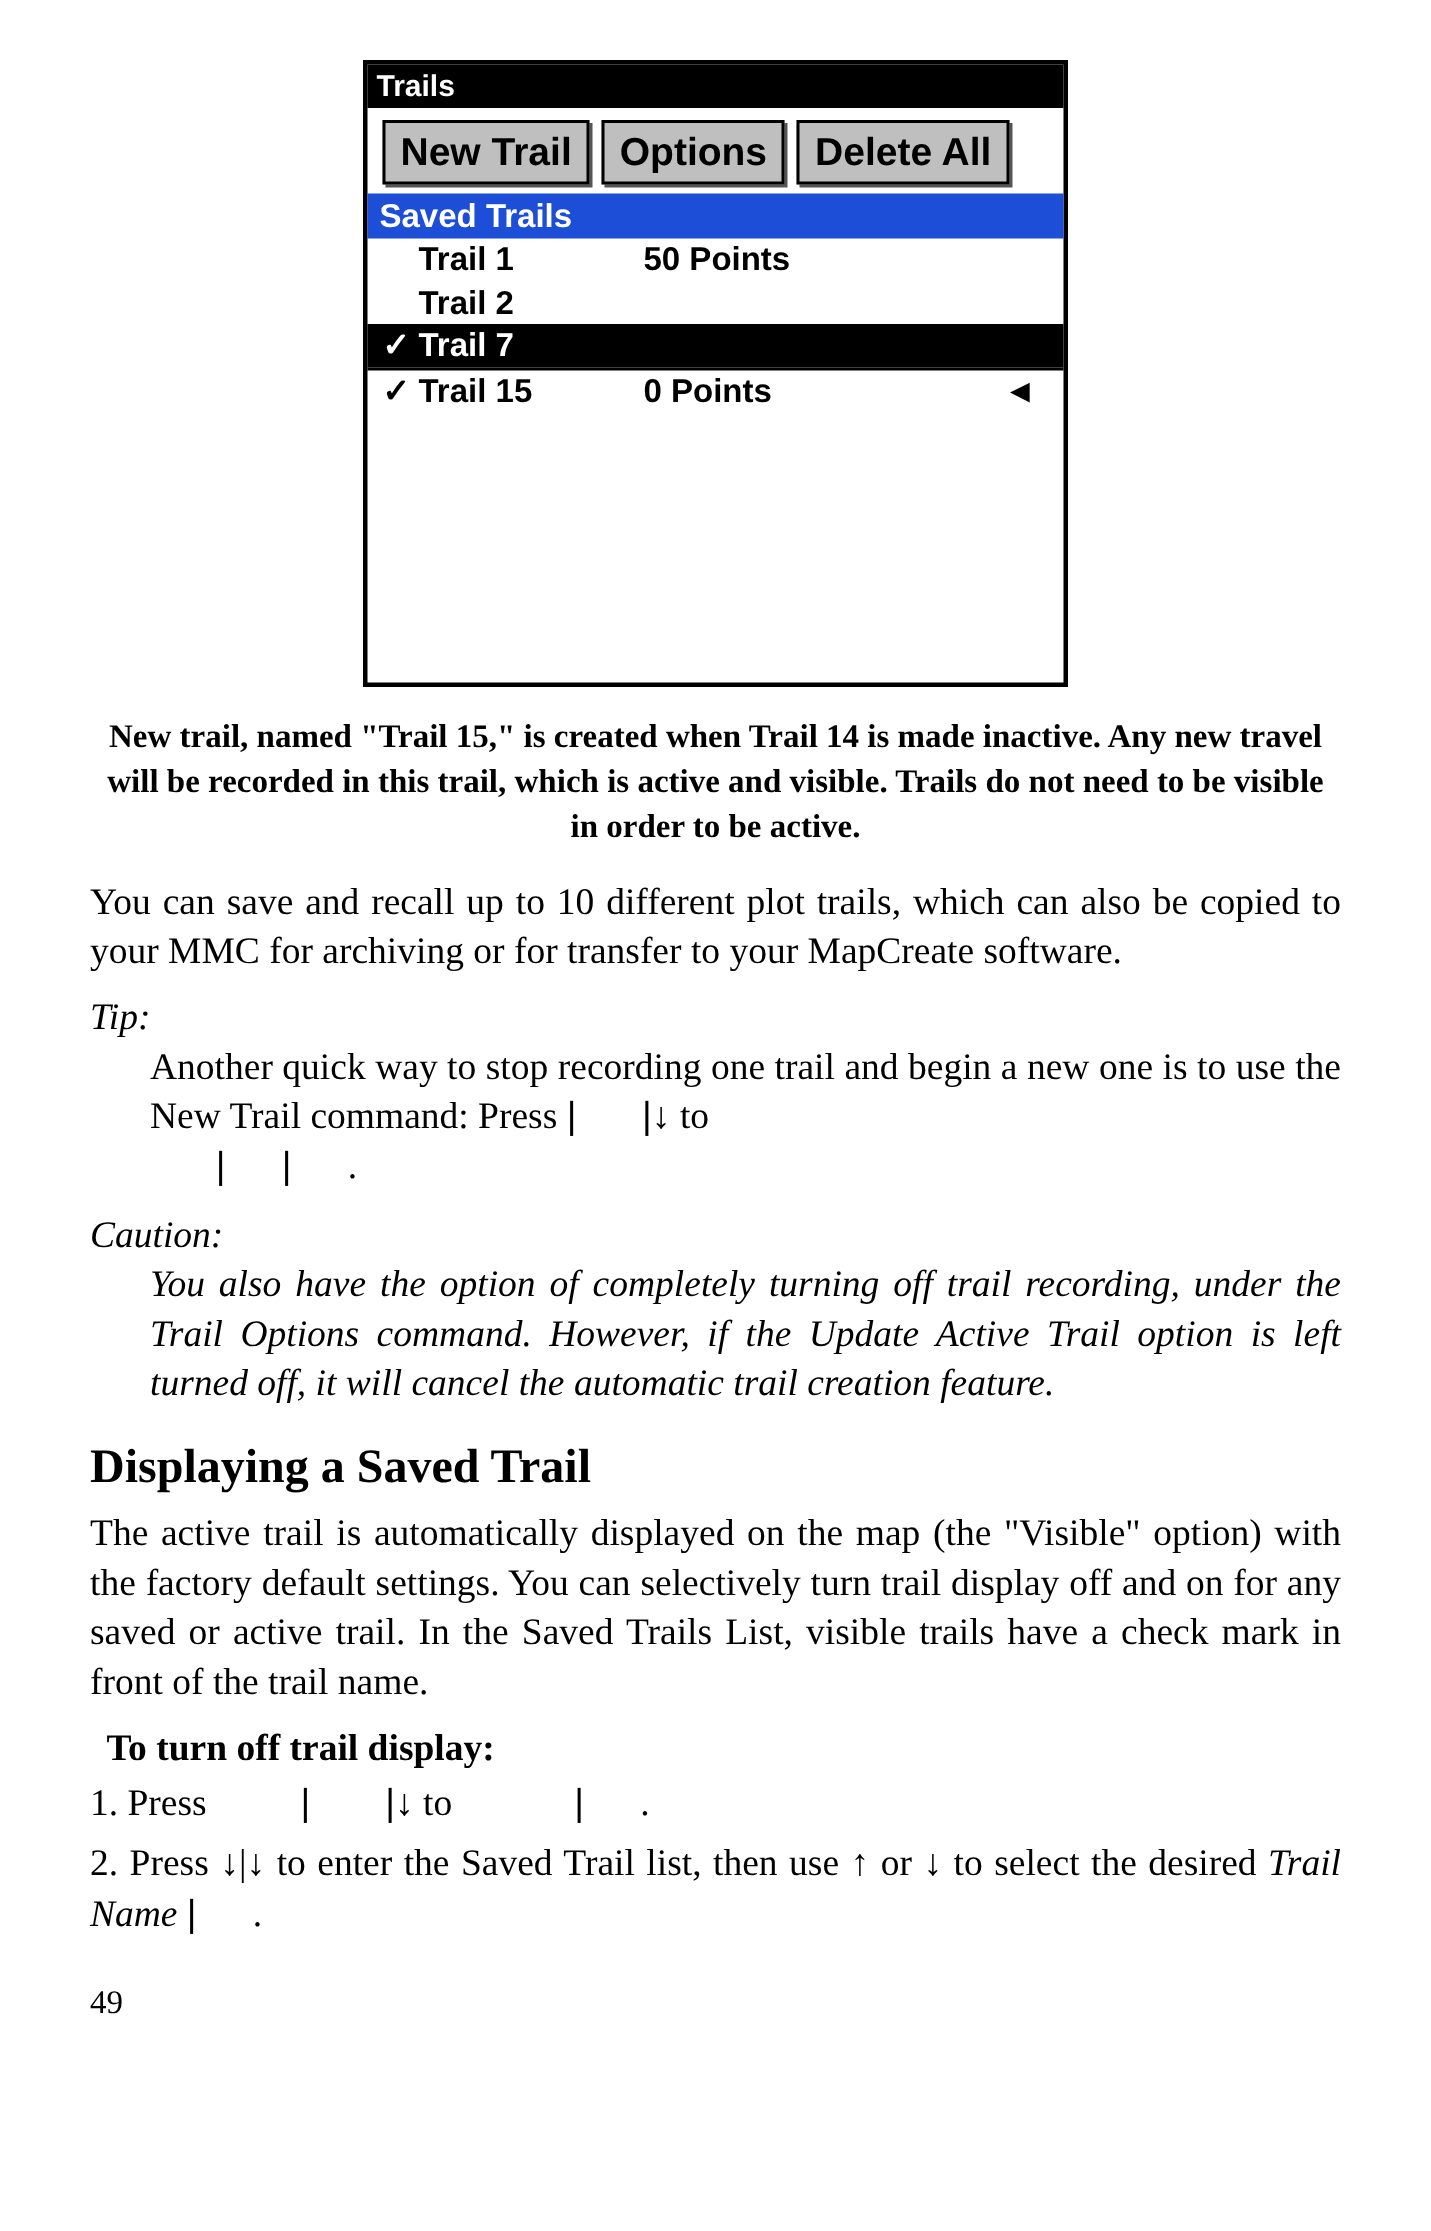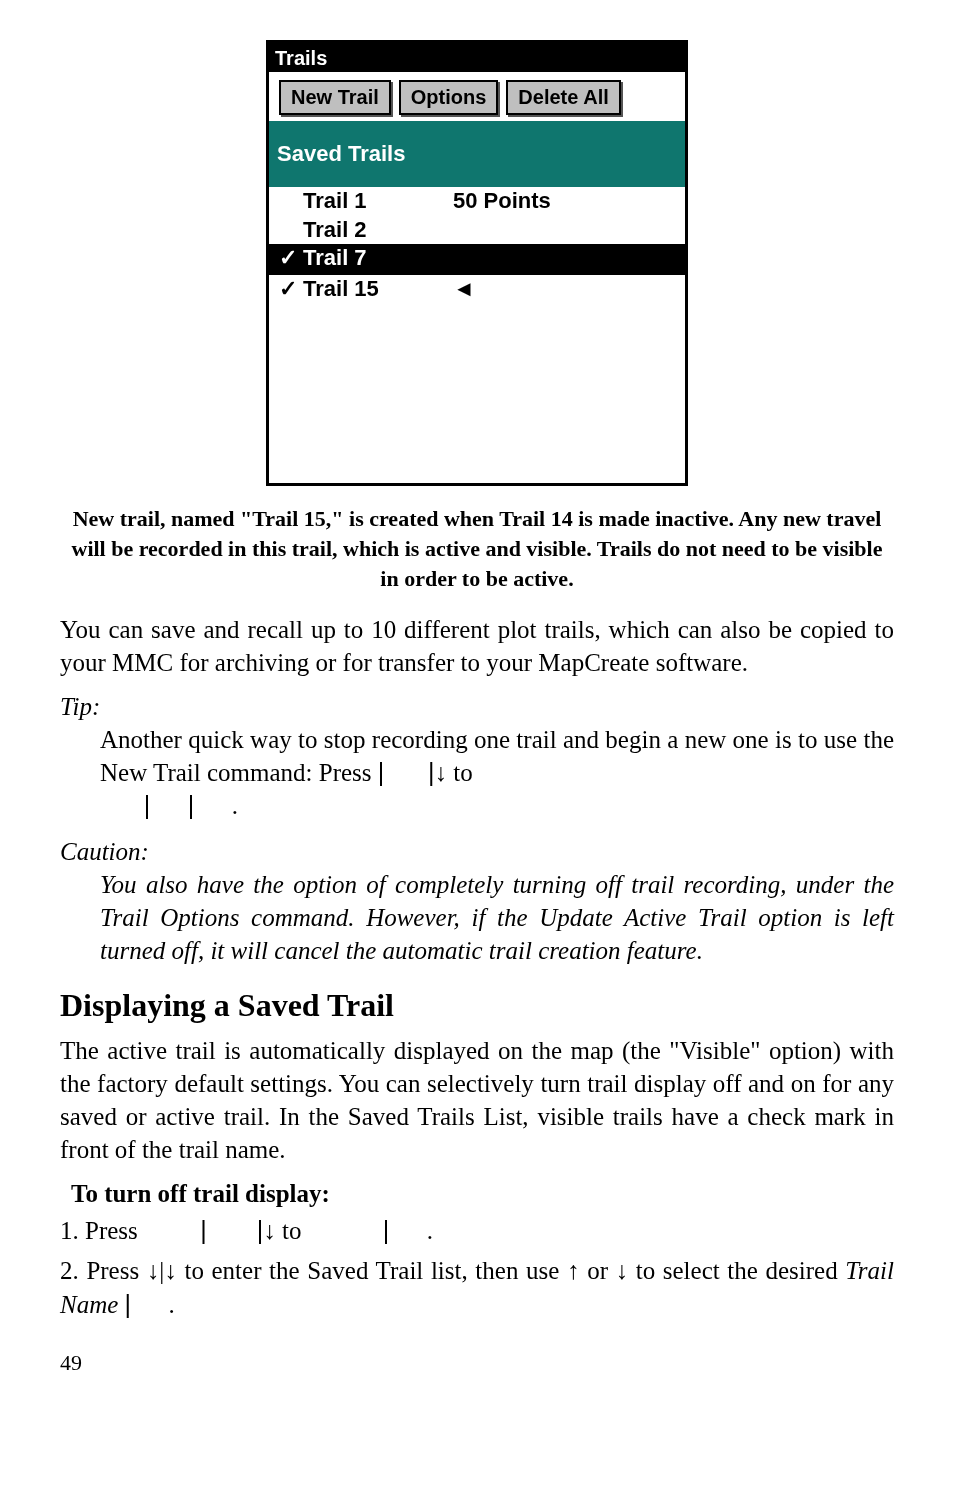--- a/index.html
+++ b/index.html
@@ -6,21 +6,21 @@
   html, body {
     width: 954px;
     background: #fff;
     font-family: "Century Schoolbook", Georgia, serif;
     color: #000;
   }
   body { padding: 40px 60px 30px 60px; }
 
   
   .screenshot {
-    width: 422px;
+    width: 470px;
     margin: 0 auto 18px auto;
     border: 3px solid #000;
     background: #fff;
   }
   .titlebar {
     background: #000;
     color: #fff;
     font-family: Arial, Helvetica, sans-serif;
     font-weight: bold;
     font-size: 20px;
@@ -29,32 +29,32 @@
   .button-row {
     display: flex;
     gap: 8px;
     padding: 8px 10px 6px 10px;
   }
   .ui-btn {
     border: 2px solid #000;
     background: #bfbfbf;
     font-family: Arial, Helvetica, sans-serif;
     font-weight: bold;
-    font-size: 20px;
+    font-size: 26px;
     padding: 4px 10px;
     box-shadow: 2px 2px 0 #555;
     cursor: pointer;
   }
   .section-header {
-    background: #0f766e;
+    background: #1d4ed8;
     color: #fff;
     font-family: Arial, Helvetica, sans-serif;
     font-weight: bold;
     font-size: 22px;
-    padding: 20px 8px;
+    padding: 2px 8px;
   }
   .trail-list {
     font-family: Arial, Helvetica, sans-serif;
     font-weight: bold;
     font-size: 22px;
   }
   .trail-row {
     display: flex;
     align-items: flex-start;
     padding: 0 10px;
@@ -148,20 +148,21 @@
       <span class="cursor-col"></span>
     </div>
     <div class="trail-row inverted">
       <span class="check-col">✓</span>
       <span class="name-col">Trail 7</span>
       <span class="cursor-col"></span>
     </div>
     <div class="trail-row below-divider">
       <span class="check-col">✓</span>
       <span class="name-col">Trail 15</span>
+      <span class="points-col">0 Points</span>
       <span class="cursor-col">◄</span>
     </div>
     <div class="blank-area"></div>
   </div>
 </div>
 
 <div class="caption">New trail, named "Trail 15," is created when Trail 14 is made inactive. Any new travel will be recorded in this trail, which is active and visible. Trails do not need to be visible in order to be active.</div>
 
 <p class="body">You can save and recall up to 10 different plot trails, which can also be copied to your MMC for archiving or for transfer to your MapCreate software.</p>
 

